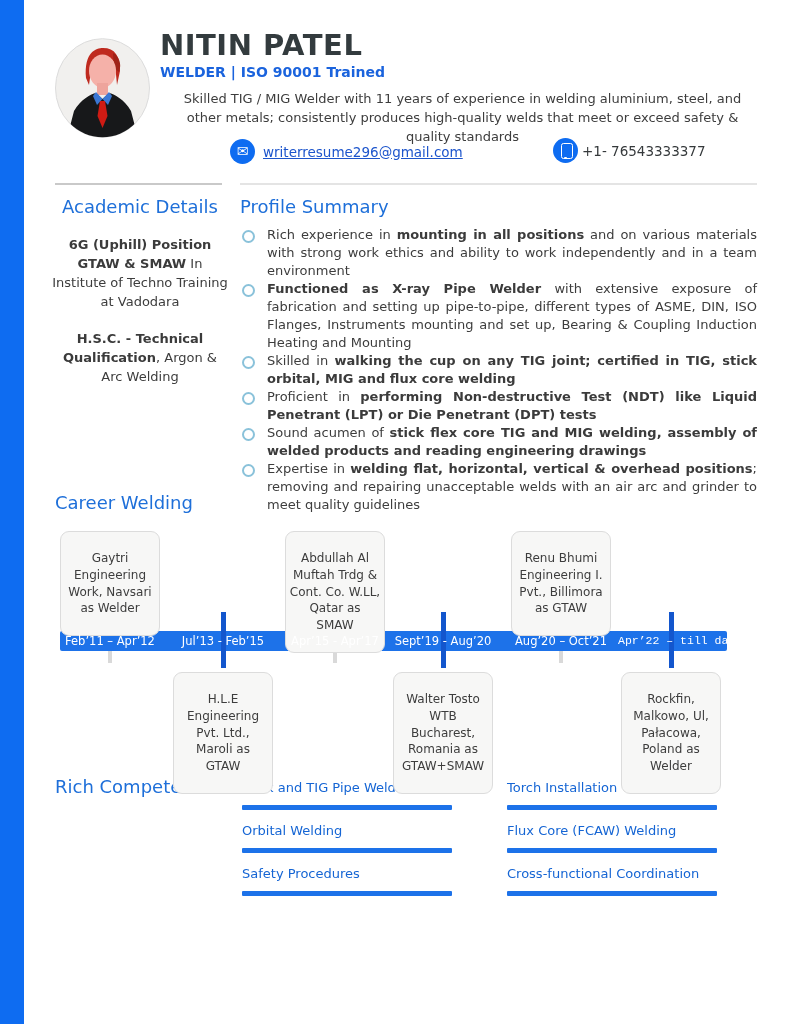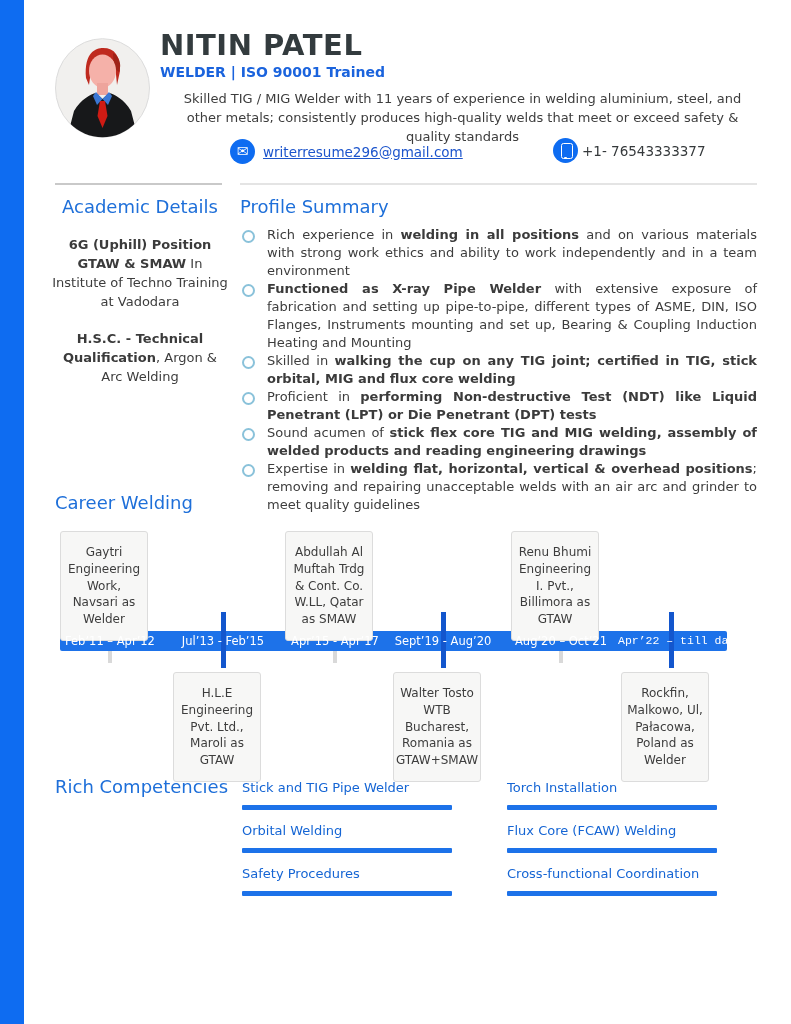--- a/index.html
+++ b/index.html
@@ -34,22 +34,22 @@
   .bullet-text{font-size:13px;line-height:18px;color:var(--text-dark,#3d3d3d);text-align:justify;flex:1;}
   .bullet-text b{color:#3b3b3b;}
   
   .tl-heading{position:absolute;left:55px;top:492px;font-size:18px;color:var(--heading-blue,#1e6fd9);}
   .timeline-canvas{position:absolute;left:0;top:525px;width:791px;height:240px;}
   .tl-bar{position:absolute;left:60px;top:106px;width:667px;height:20px;background:var(--bar-blue,#1d72e9);border-radius:2px;z-index:2;}
   .tl-tick{position:absolute;z-index:1;}
   .tick-gray{top:92px;height:46px;width:4px;background:var(--tick-gray,#d9d9d9);}
   .tick-blue{top:87px;height:56px;width:5px;background:var(--tick-blue,#1356cd);z-index:3;}
   .tl-label{position:absolute;top:109px;width:124px;text-align:center;z-index:4;color:#fff;font-size:11.5px;white-space:nowrap;}
-  .tl-box{position:absolute;width:88px;min-height:72px;background:#f7f7f6;border:1px solid #dcdcdc;border-radius:3px;
-          color:#3d3d3d;font-size:12px;line-height:1.4;text-align:center;padding:12px 3px;box-sizing:border-box;
+  .tl-box{position:absolute;width:100px;min-height:72px;background:#f7f7f6;border:1px solid #dcdcdc;border-radius:9px;
+          color:#3d3d3d;font-size:12px;line-height:1.4;text-align:center;padding:18px 3px;box-sizing:border-box;
           display:flex;align-items:center;justify-content:center;z-index:2;}
   .box-top{top:6px;}
   .box-bottom{top:147px;}
   
   .comp-heading{position:absolute;left:55px;top:776px;font-size:18px;color:var(--heading-blue,#1e6fd9);}
   .comp-col{position:absolute;top:780px;width:210px;}
   .comp-left{left:242px;}
   .comp-right{left:507px;}
   .comp-item{margin-bottom:13px;}
   .comp-label{font-size:13px;color:var(--comp-blue,#1565d4);}
@@ -108,21 +108,21 @@
 
   <div class="academic-item"><b>H.S.C. - Technical Qualification</b><span>, Argon &amp; Arc Welding</span></div>
 </div>
   </div>
 
   <div class="right-col">
     <div class="col-heading">Profile Summary</div>
     <div class="bullets">
   <div class="bullet">
     <span class="bullet-marker"></span>
-    <span class="bullet-text"><span>Rich experience in </span><b>welding in all positions</b><span> and on various materials with strong work ethics and ability to work independently and in a team environment</span></span>
+    <span class="bullet-text"><span>Rich experience in </span><b>mounting in all positions</b><span> and on various materials with strong work ethics and ability to work independently and in a team environment</span></span>
   </div>
 
   <div class="bullet">
     <span class="bullet-marker"></span>
     <span class="bullet-text"><span></span><b>Functioned as X-ray Pipe Welder</b><span> with extensive exposure of fabrication and setting up pipe-to-pipe, different types of ASME, DIN, ISO Flanges, Instruments mounting and set up, Bearing &amp; Coupling Induction Heating and Mounting</span></span>
   </div>
 
   <div class="bullet">
     <span class="bullet-marker"></span>
     <span class="bullet-text"><span>Skilled in </span><b>walking the cup on any TIG joint; certified in TIG, stick orbital, MIG and flux core welding</b><span></span></span>

